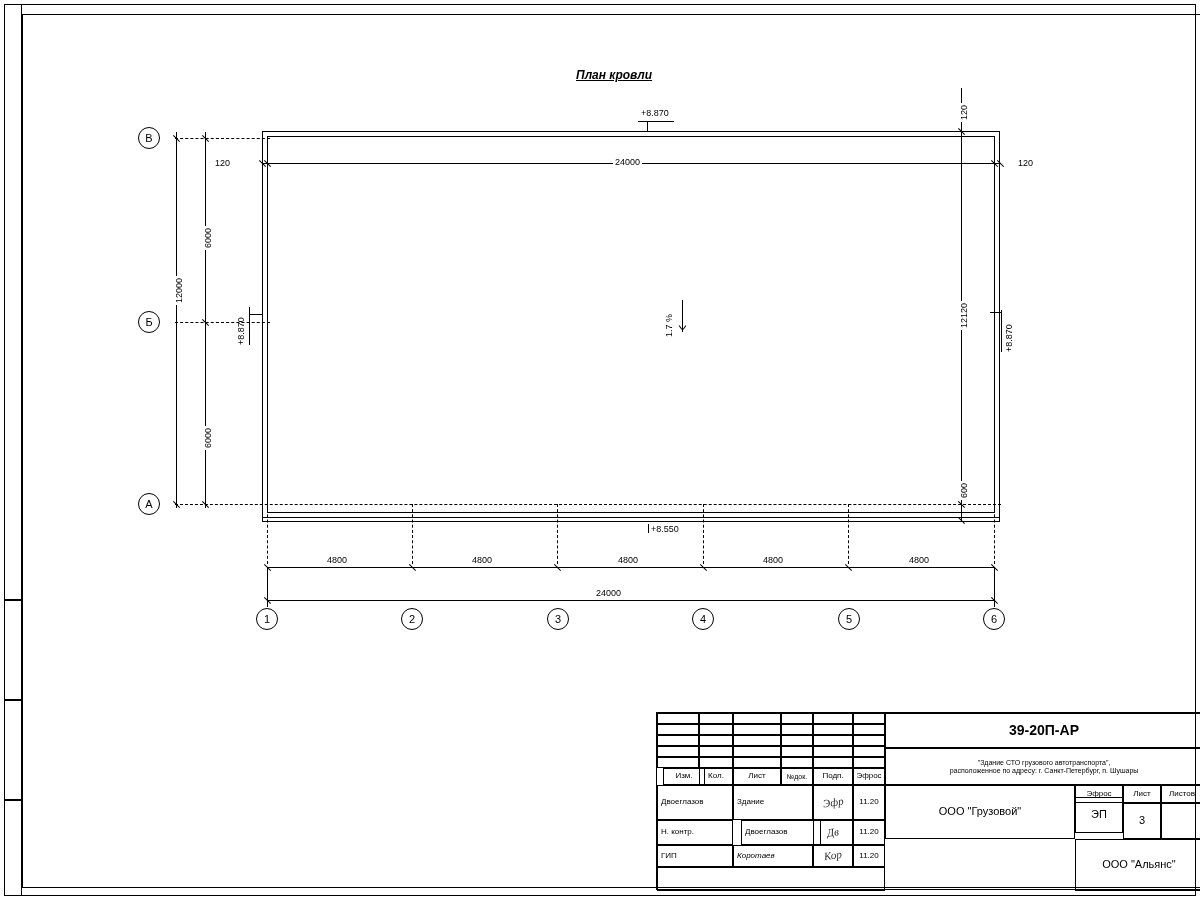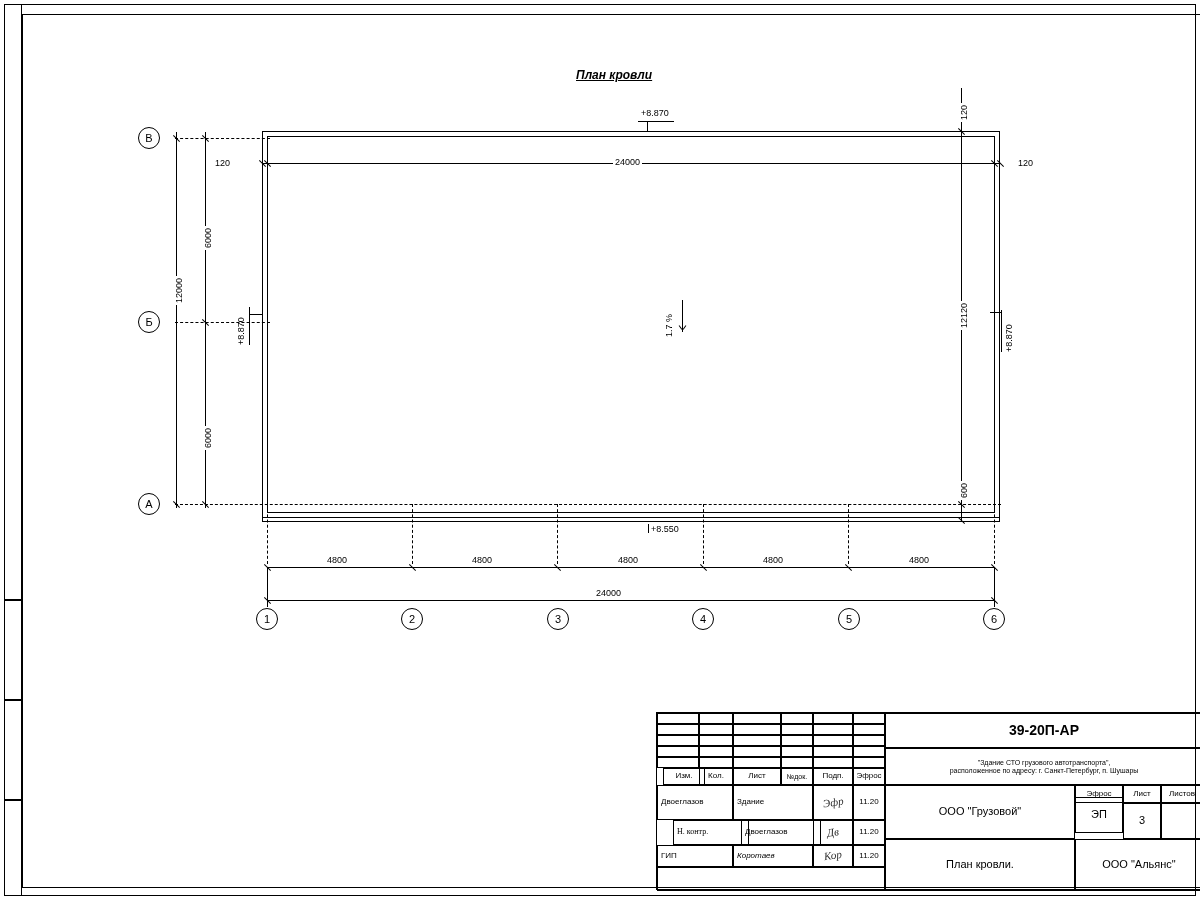--- a/index.html
+++ b/index.html
@@ -325,21 +325,21 @@
     <div class="cell" style="left:156px;top:55px; width:40px; height:17px;">Подп.</div>
     <div class="cell" style="left:196px;top:55px; width:32px; height:17px;">Эфрос</div>
 
     <div class="cell left" style="left:0px;  top:72px; width:76px; height:35px;">Двоеглазов</div>
     <div class="cell left" style="left:76px; top:72px; width:80px; height:35px;">Здание</div>
     <div class="cell" style="left:156px;top:72px; width:40px; height:35px;">
         <span class="sig">Эфр</span>
       </div>
     <div class="cell" style="left:196px;top:72px; width:32px; height:35px;">11.20</div>
 
-    <div class="cell left" style="left:16px;  top:107px; width:76px; height:25px;font-family:Liberation Serif, serif;">Н. контр.</div>
+    <div class="cell left" style="left:0px;  top:107px; width:76px; height:25px;">Н. контр.</div>
     <div class="cell left" style="left:84px; top:107px; width:80px; height:25px;">Двоеглазов</div>
     <div class="cell" style="left:156px;top:107px; width:40px; height:25px;">
         <span class="sig">Дв</span>
       </div>
     <div class="cell" style="left:196px;top:107px; width:32px; height:25px;">11.20</div>
 
     <div class="cell left" style="left:0px;  top:132px; width:76px; height:22px;">ГИП</div>
     <div class="cell left" style="left:76px; top:132px; width:80px; height:22px;font-style:italic;">Коротаев</div>
     <div class="cell" style="left:156px;top:132px; width:40px; height:22px;">
         <span class="sig">Кор</span>
@@ -358,17 +358,16 @@
     <div class="cell med" style="left:228px; top:72px; width:190px; height:54px;">ООО "Грузовой"</div>
 
     <div class="cell" style="left:418px; top:72px; width:48px; height:18px;">Эфрос</div>
     <div class="cell" style="left:466px; top:72px; width:38px; height:18px;">Лист</div>
     <div class="cell" style="left:504px; top:72px; width:42px; height:18px;">Листов</div>
 
     <div class="cell med" style="left:418px; top:84px; width:48px; height:36px;">ЭП</div>
     <div class="cell med" style="left:466px; top:90px; width:38px; height:36px;">3</div>
     <div class="cell med" style="left:504px; top:90px; width:42px; height:36px;"></div>
 
-    <div class="cell med" style="left:228px; top:126px; width:190px; height:52px;">План кровли.</div>
     <div class="cell med" style="left:418px; top:126px; width:128px; height:52px;">ООО "Альянс"</div>
   </div>
 
 </div>
 
 </body></html>

